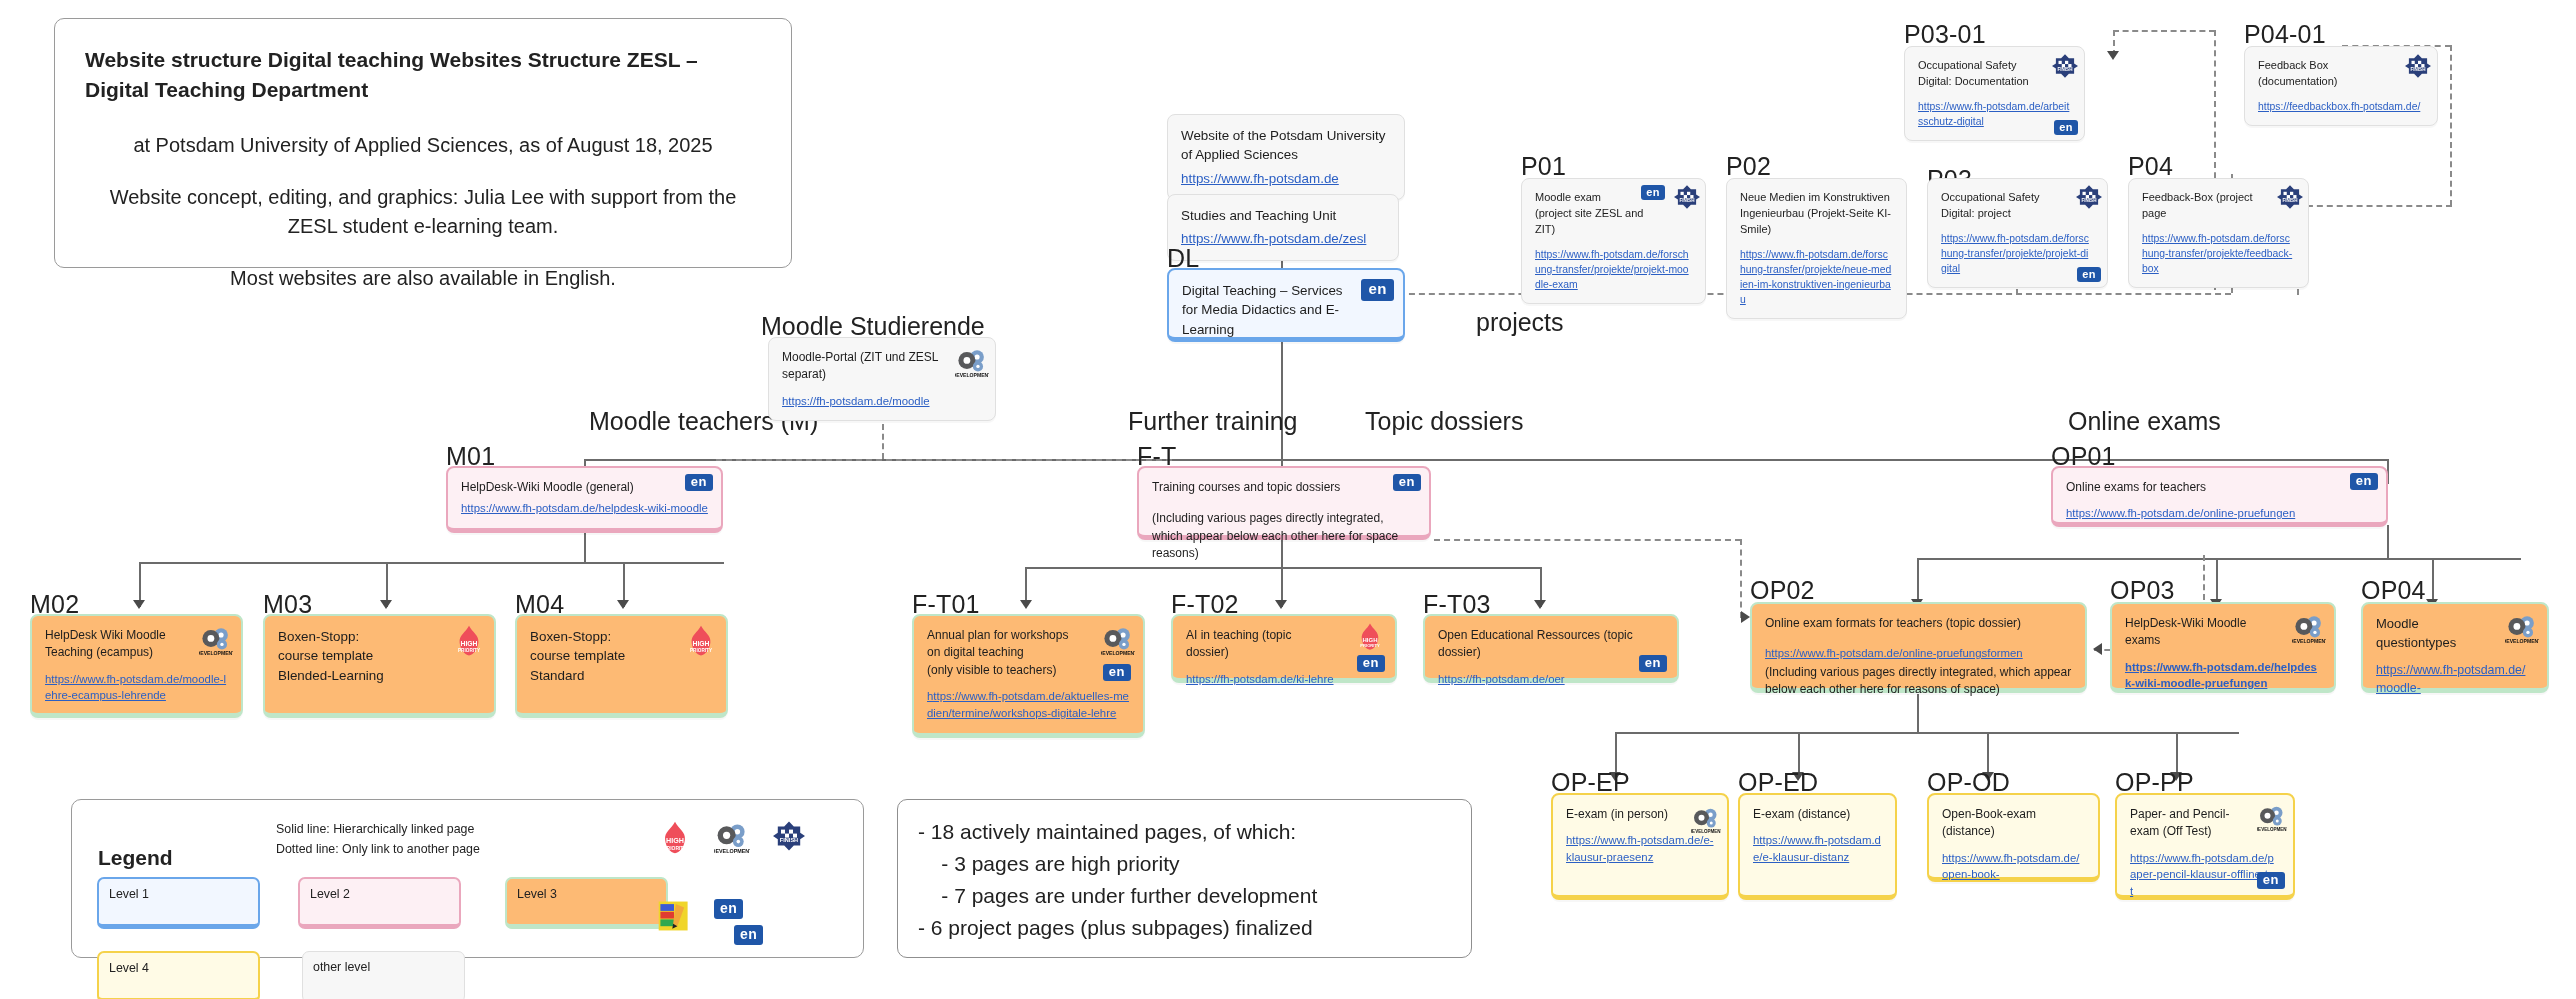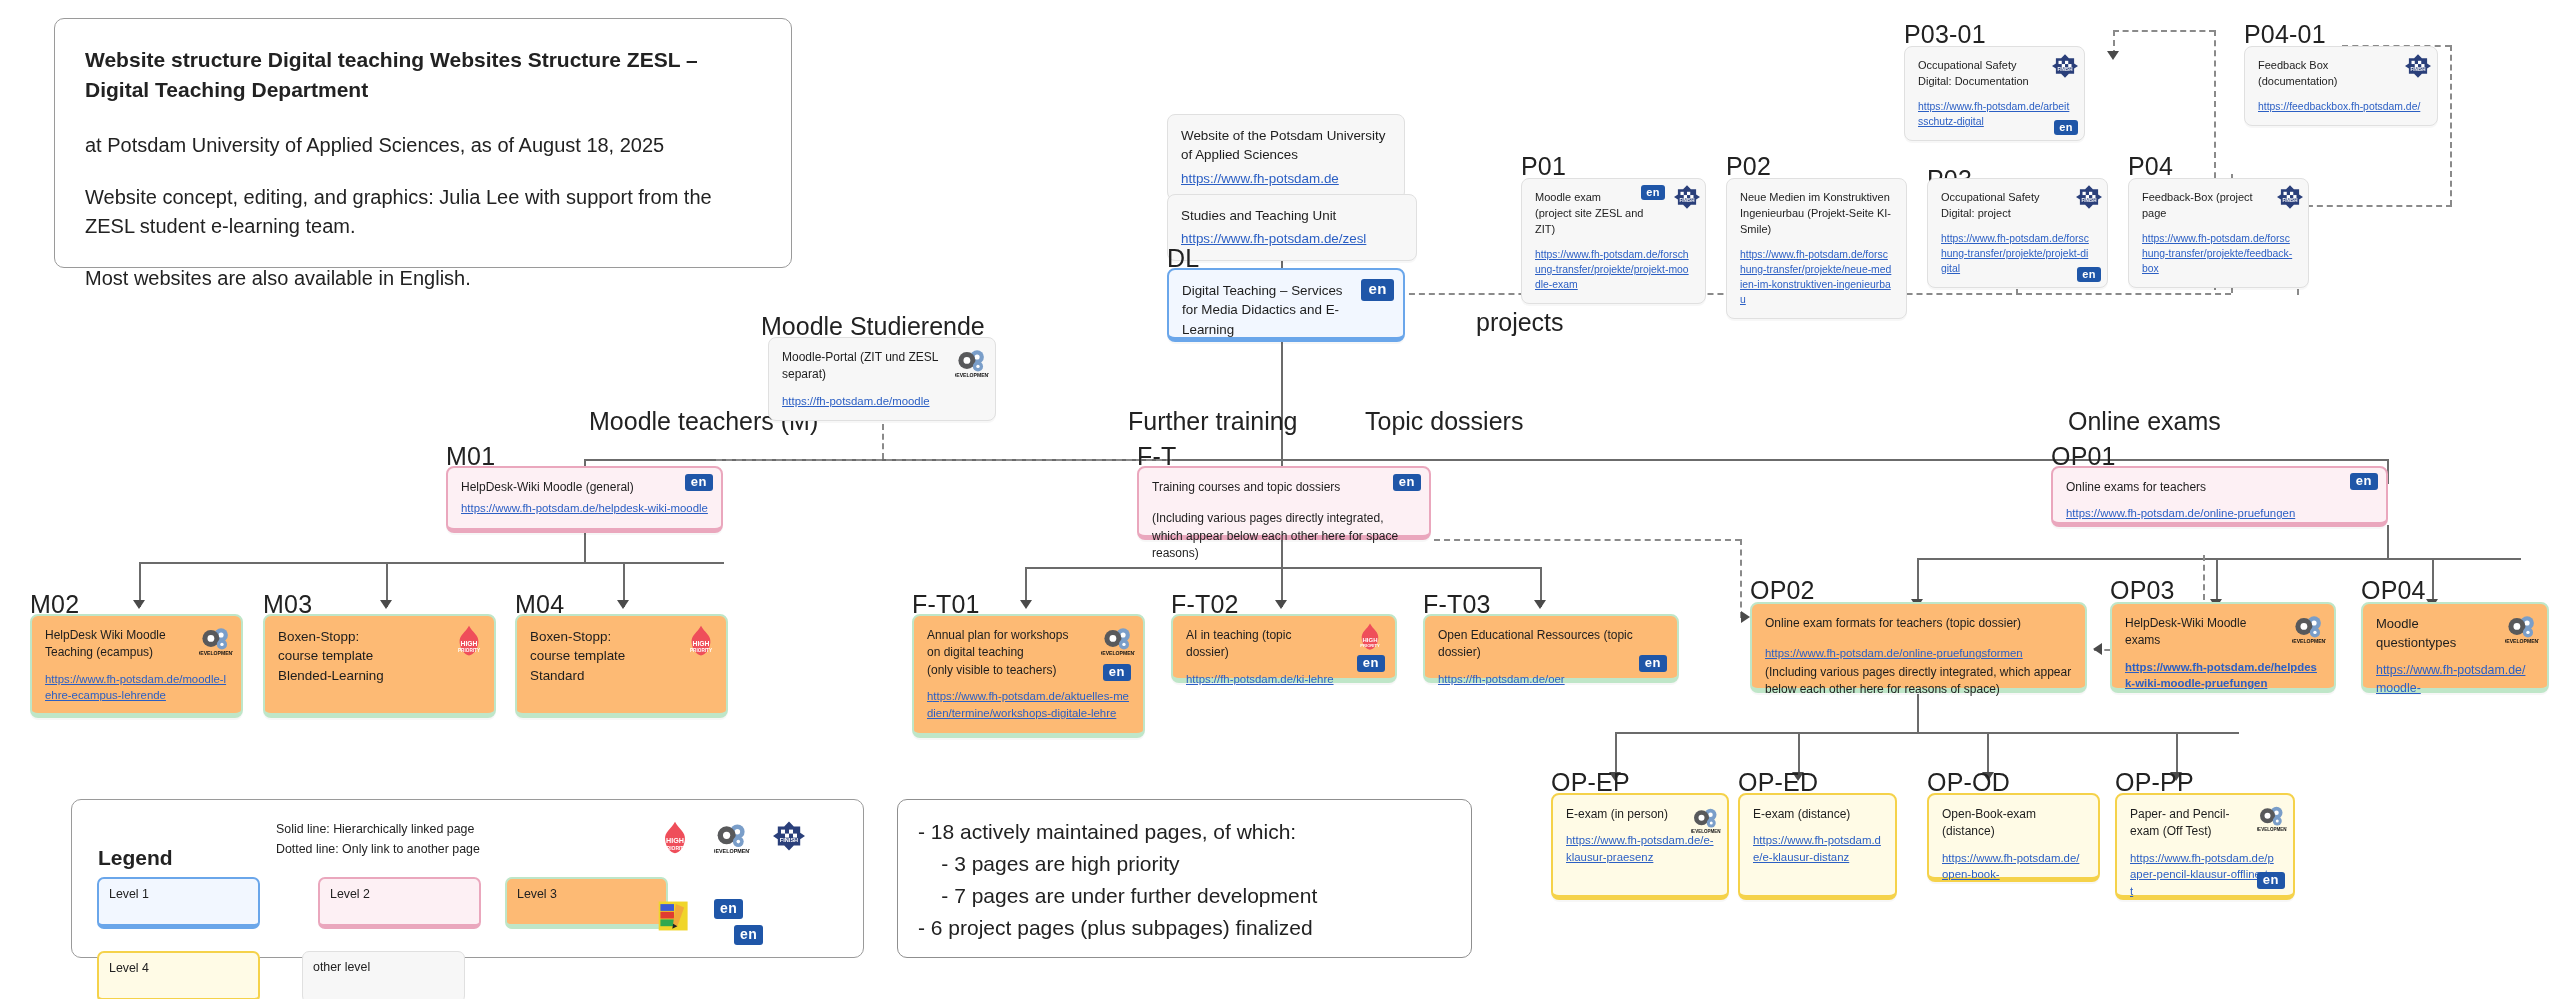--- a/index.html
+++ b/index.html
@@ -42,21 +42,21 @@
   .arw{position:absolute;width:0;height:0;border-left:6px solid transparent;border-right:6px solid transparent;}
   .arw-d{border-top:9px solid #4a4a4a;}
   .arw-u{border-bottom:9px solid #4a4a4a;}
   .arw-l{width:0;height:0;border-top:6px solid transparent;border-bottom:6px solid transparent;border-right:9px solid #4a4a4a;}
   .arw-r{width:0;height:0;border-top:6px solid transparent;border-bottom:6px solid transparent;border-left:9px solid #4a4a4a;}
 
   
   #infobox{position:absolute;left:54px;top:18px;width:738px;height:250px;border:1px solid #9a9a9a;
            border-radius:10px;background:#fff;box-sizing:border-box;padding:26px 30px;}
   #infobox .h{font-size:21px;font-weight:bold;line-height:1.42;margin:0 0 26px;}
-  #infobox p{font-size:20px;line-height:1.45;margin:0 0 23px;}
+  #infobox p{font-size:20px;line-height:1.45;margin:0 0 23px;text-align:center;}
   #infobox p:last-child{margin-bottom:0;}
 
   
   #legend{position:absolute;left:71px;top:799px;width:793px;height:159px;border:1px solid #9a9a9a;
           border-radius:10px;background:#fff;box-sizing:border-box;}
   #legend .lg-title{position:absolute;left:26px;top:46px;font-size:21px;font-weight:bold;}
   #legend .lg-line{position:absolute;left:204px;font-size:12.4px;color:#222;}
   #legend .sw{position:absolute;width:163px;height:52px;box-sizing:border-box;font-size:12.4px;
               padding:8px 10px;border-radius:7px;}
   
@@ -174,21 +174,21 @@
   <div class="glabel" style="left:589px;top:409px;">Moodle teachers (M)</div>
   <div class="glabel" style="left:1128px;top:409px;">Further training</div>
   <div class="glabel" style="left:1336px;top:409px;margin-left:29px;">Topic dossiers</div>
   <div class="glabel" style="left:2068px;top:409px;">Online exams</div>
 
   <div class="node lvlo" style="left:1167px;top:114px;width:238px;">
     <span class="ttl">Website of the Potsdam University of Applied Sciences</span>
     <a class="lnk tight" href="#">https://www.fh-potsdam.de</a>
   </div>
 
-  <div class="node lvlo" style="left:1167px;top:194px;width:250px;">
+  <div class="node lvlo" style="left:1167px;top:194px;width:232px;">
     <span class="ttl">Studies and Teaching Unit</span>
     <a class="lnk tight" href="#">https://www.fh-potsdam.de/zesl</a>
   </div>
 
   <div class="nid" style="left:1167px;top:246px;">DL</div>
   <div class="node lvl1" style="left:1167px;top:268px;width:238px;height:74px;">
     <span class="ttl" style="width:178px;display:inline-block;">Digital Teaching – Services for Media Didactics and E-Learning</span>
     <span class="en" style="right:9px;top:9px;">en</span>
   </div>
 
@@ -554,21 +554,21 @@
   </div>
 
   <div id="legend">
     <div class="lg-title">Legend</div>
     <div class="lg-line" style="top:22px;">Solid line: Hierarchically linked page</div>
     <div class="lg-line" style="top:42px;">Dotted line: Only link to another page</div>
 
     <div class="sw lvl1" style="left:25px;top:77px;">
       <span>Level 1</span>
     </div>
-    <div class="sw lvl2" style="left:246px;top:77px;">
+    <div class="sw lvl2" style="left:226px;top:77px;">
       <span>Level 2</span>
     </div>
     <div class="sw lvl3" style="left:433px;top:77px;">
       <span>Level 3</span>
     </div>
     <div class="sw lvl4" style="left:25px;top:151px;">
       <span>Level 4</span>
     </div>
     <div class="sw lvlo" style="left:230px;top:151px;">
       <span>other level</span>

